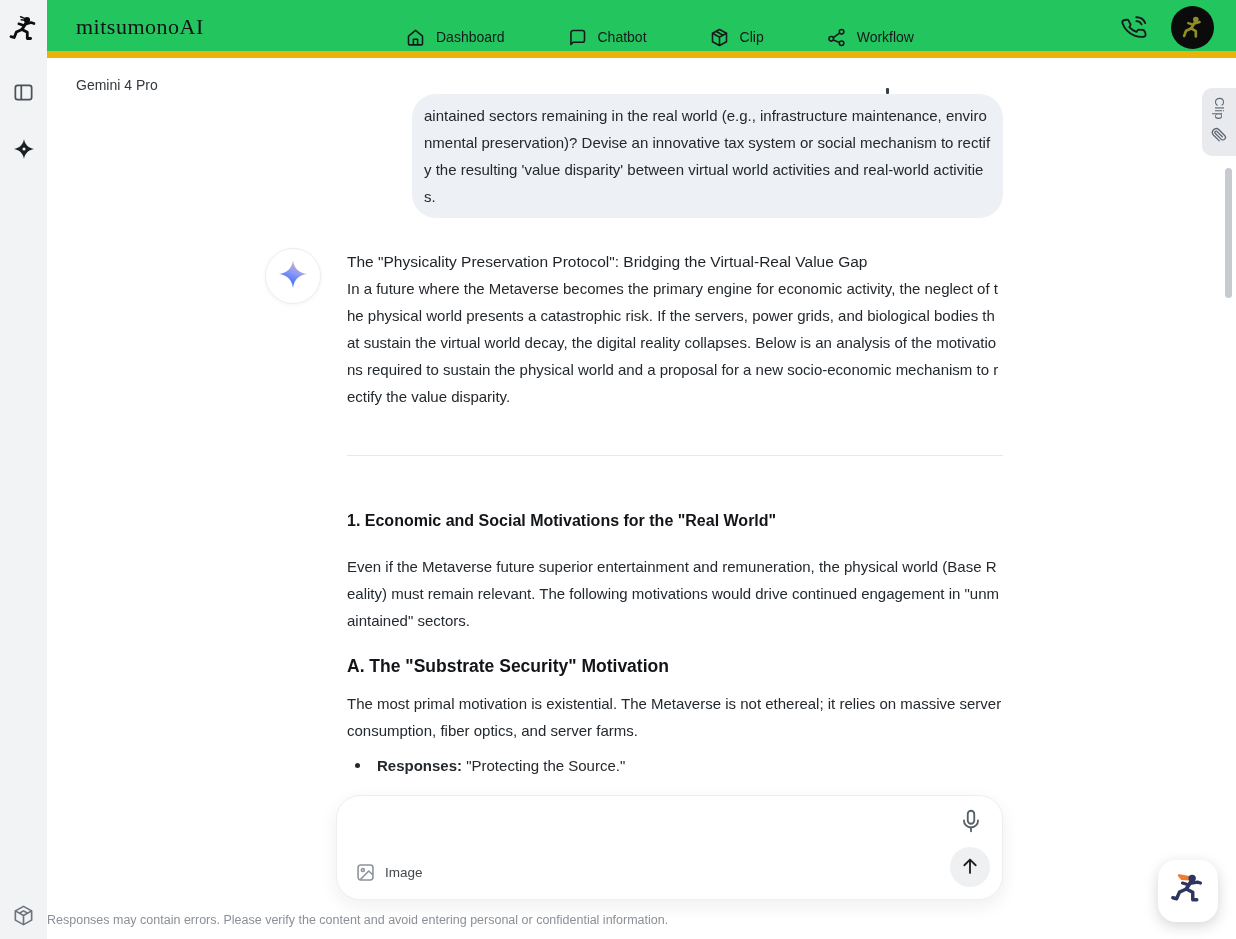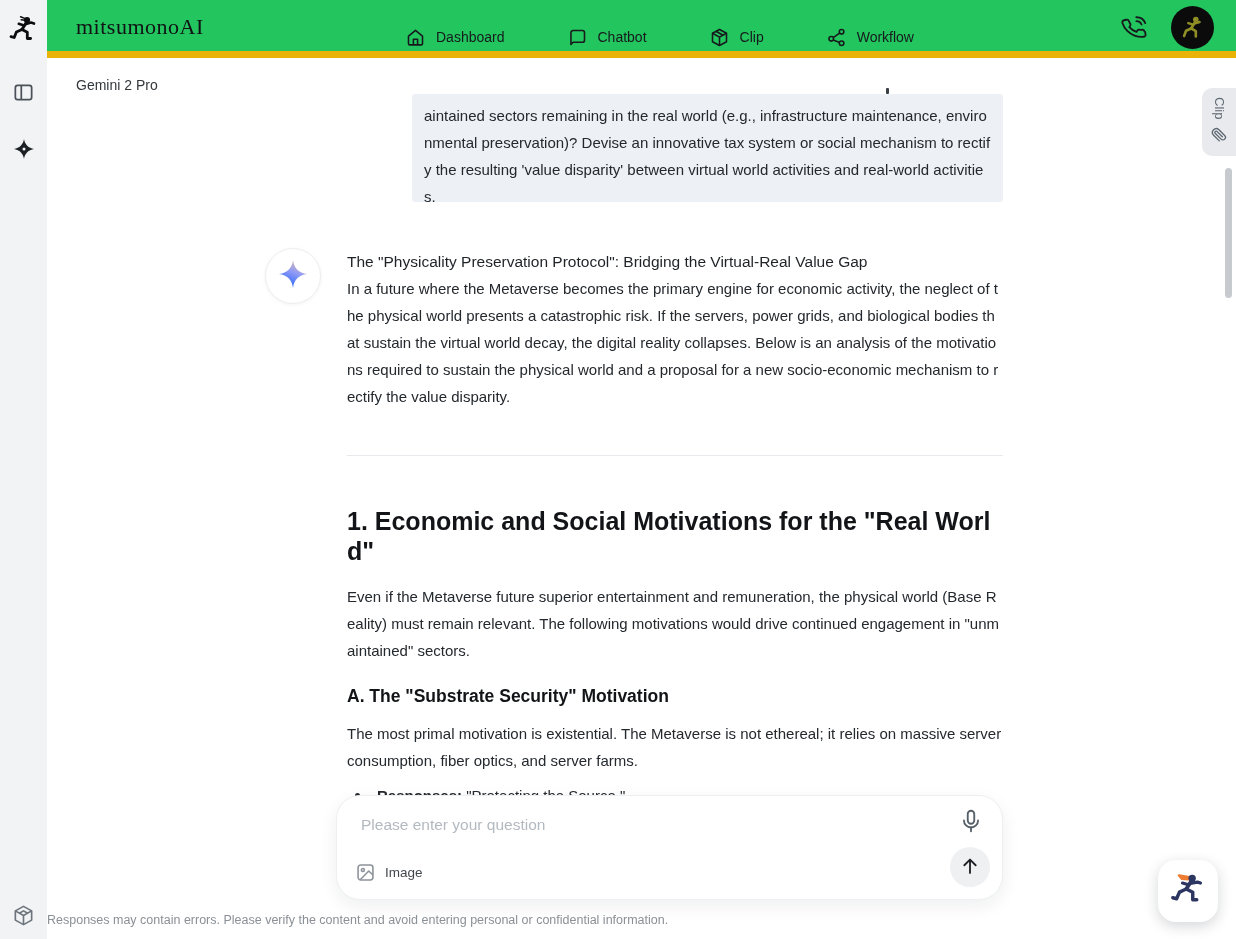--- a/index.html
+++ b/index.html
@@ -34,33 +34,33 @@
   .clip-tab { position:absolute; right:0; top:88px; width:34px; height:68px; background:#e8eaed;
               border-radius:10px 0 0 10px; display:flex; flex-direction:column; align-items:center;
               justify-content:center; gap:7px; color:#5f6973; cursor:pointer; }
   .clip-tab .vtext { writing-mode:vertical-rl; font-size:13px; }
   .scroll-thumb { position:absolute; right:4px; top:168px; width:7px; height:130px;
                   background:#c7cbd0; border-radius:4px; cursor:grab; }
 
   
   .clipped-tip { position:absolute; left:886px; top:88px; width:3px; height:6px; background:#3a3f45; border-radius:1px; }
 
-  .user-bubble { position:absolute; left:412px; top:94px; width:591px; height:108px;
-                 background:#edf0f4; border-radius:3px; padding:8px 12px; overflow:hidden; }
+  .user-bubble { position:absolute; left:412px; top:94px; width:591px; height:124px;
+                 background:#edf0f4; border-radius:24px; padding:8px 12px; overflow:hidden; }
   .user-bubble .msg { font-size:15px; line-height:27px; color:#24292e; word-break:break-all; }
 
   .ai-avatar { position:absolute; left:265px; top:248px; width:56px; height:56px; border-radius:50%;
                background:#fff; border:1px solid #eceef0; box-shadow:0 1px 4px rgba(0,0,0,.05);
                display:flex; align-items:center; justify-content:center; }
 
   .answer { position:absolute; left:347px; top:248px; width:656px; color:#24292e; }
   .answer .title { font-size:15.5px; line-height:27px; color:#1f2328; word-break:break-all; }
   .answer .para  { font-size:15px; line-height:27px; word-break:break-all; }
   .answer hr { border:none; border-top:1px solid #e7e9ec; margin-top:45px; }
-  .answer h2 { margin-top:50px; font-size:25px; line-height:30px; color:#121417; font-weight:bold; word-break:break-all; }
+  .answer h2 { margin-top:50px; font-size:16px; line-height:30px; color:#121417; font-weight:bold; word-break:break-all; }
   .answer .p2 { margin-top:17px; font-size:15px; line-height:27px; word-break:break-all; }
   .answer h3 { margin-top:20px; font-size:17.5px; line-height:25px; color:#121417; font-weight:bold; word-break:break-all; }
   .answer .p3 { margin-top:11px; font-size:15px; line-height:27px; word-break:break-all; }
   .answer .bullet { margin-top:8px; position:relative; padding-left:30px; font-size:15px; line-height:27px; }
   .answer .bullet .dot { position:absolute; left:8px; top:11px; width:5px; height:5px; border-radius:50%; background:#24292e; }
   .answer .bullet b { font-weight:bold; }
   .composer { position:absolute; left:336px; top:795px; width:667px; height:105px; background:#fff;
               border:1px solid #edeff1; border-radius:24px; box-shadow:0 6px 18px rgba(20,30,40,.07); }
   .composer input { position:absolute; left:24px; top:16px; width:580px; height:26px; border:none; outline:none;
                     font-size:15.5px; color:#24292e; font-family:"Liberation Sans", sans-serif; background:transparent; }
@@ -169,21 +169,21 @@
       <svg width="30" height="32" viewBox="0 0 32 32" fill="none" stroke="#8f8f25" stroke-linecap="round" stroke-linejoin="round">
         <circle cx="19" cy="7" r="3" fill="#8f8f25" stroke="none"></circle>
         <path d="M18 10 L14 16.5" stroke-width="3"></path>
         <path d="M17.3 11.3 L23 9.6" stroke-width="2.6"></path>
         <path d="M16 12.5 L11 10.8" stroke-width="2.6"></path>
         <path d="M14 16.5 L19 19.3 L19 25 M14 16.5 L8.6 19 L6.5 24.5" stroke-width="2.8"></path>
       </svg>
     </div>
   </div>
 
-  <div class="model-label">Gemini 2 Pro</div>
+  <div class="model-label">Gemini 4 Pro</div>
 
   <div class="clip-tab">
     <span class="vtext">Clip</span>
     <span>
       <svg width="17" height="17" viewBox="0 0 24 24" fill="none" stroke="currentColor" stroke-width="1.9" stroke-linecap="round" stroke-linejoin="round" transform="rotate(90)">
         <path d="M21 12.3l-8.4 8.4a5.4 5.4 0 0 1-7.6-7.6l8.4-8.4a3.6 3.6 0 0 1 5.1 5.1l-8.4 8.4a1.8 1.8 0 0 1-2.5-2.5l7.7-7.7"></path>
       </svg>
     </span>
   </div>
   <div class="scroll-thumb"></div>
@@ -216,21 +216,20 @@
     <h2>1. Economic and Social Motivations for the "Real World"</h2>
     <div class="p2">Even if the Metaverse future superior entertainment and remuneration, the physical world (Base Reality) must remain relevant. The following motivations would drive continued engagement in "unmaintained" sectors.</div>
     <h3>A. The "Substrate Security" Motivation</h3>
     <div class="p3">The most primal motivation is existential. The Metaverse is not ethereal; it relies on massive server consumption, fiber optics, and server farms.</div>
     <div class="bullet">
       <span class="dot"></span><b>Responses:</b><span> "Protecting the Source."</span>
     </div>
   </div>
 
   <div class="composer">
-    <input type="text" placeholder="Please enter your question" style="">
     <div class="mic-btn">
       <svg width="26" height="26" viewBox="0 0 24 24" fill="none" stroke="currentColor" stroke-width="1.7" stroke-linecap="round" stroke-linejoin="round">
         <rect x="9" y="2.5" width="6" height="12" rx="3"></rect>
         <path d="M5.5 11.5 a6.5 6.5 0 0 0 13 0"></path>
         <path d="M12 18 V21.5"></path>
       </svg>
     </div>
     <div class="img-btn">
       <span class="ic">
         <svg width="21" height="21" viewBox="0 0 24 24" fill="none" stroke="currentColor" stroke-width="1.8" stroke-linejoin="round">

